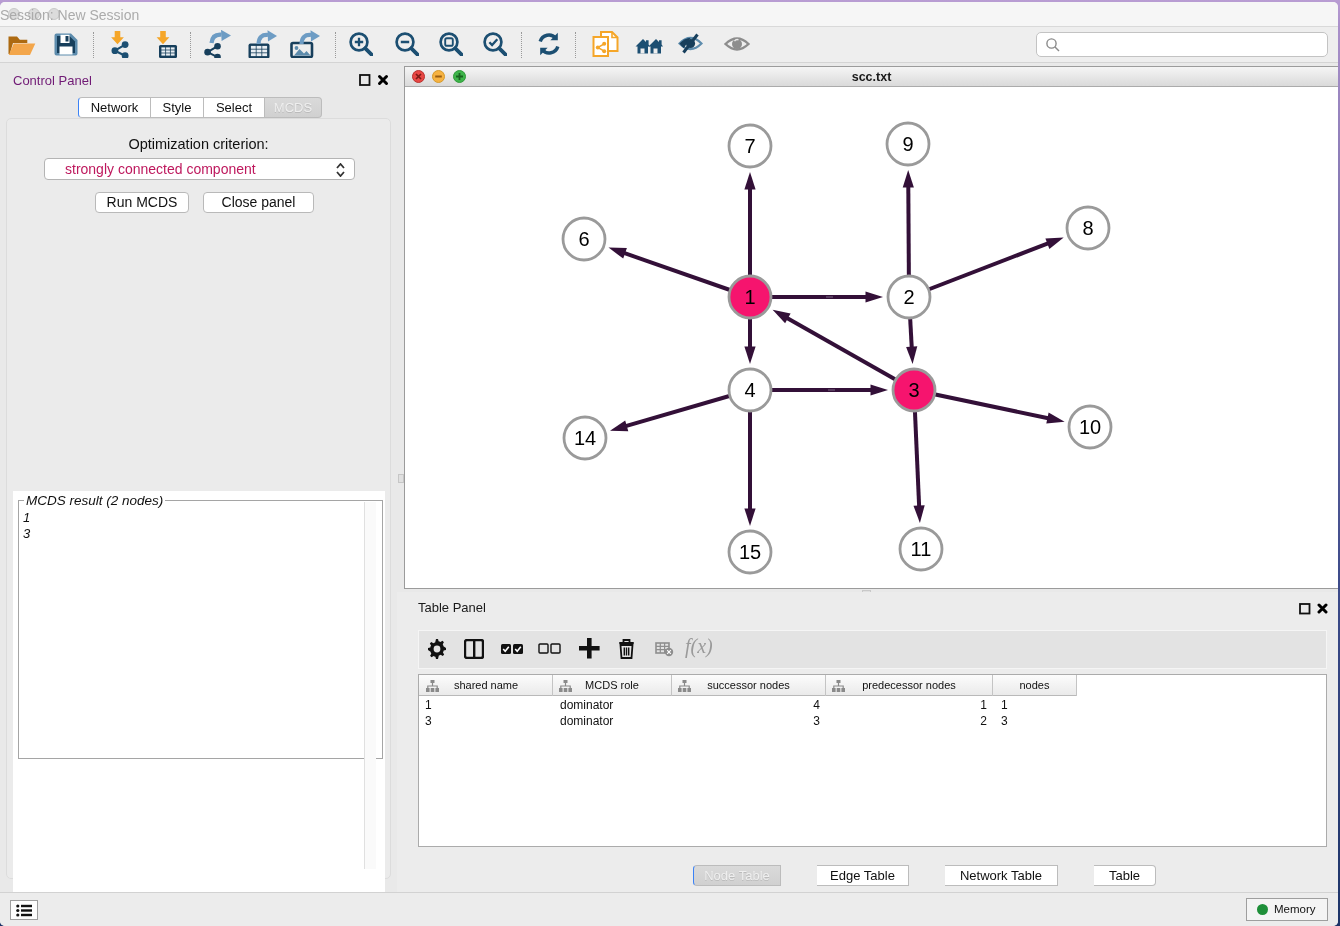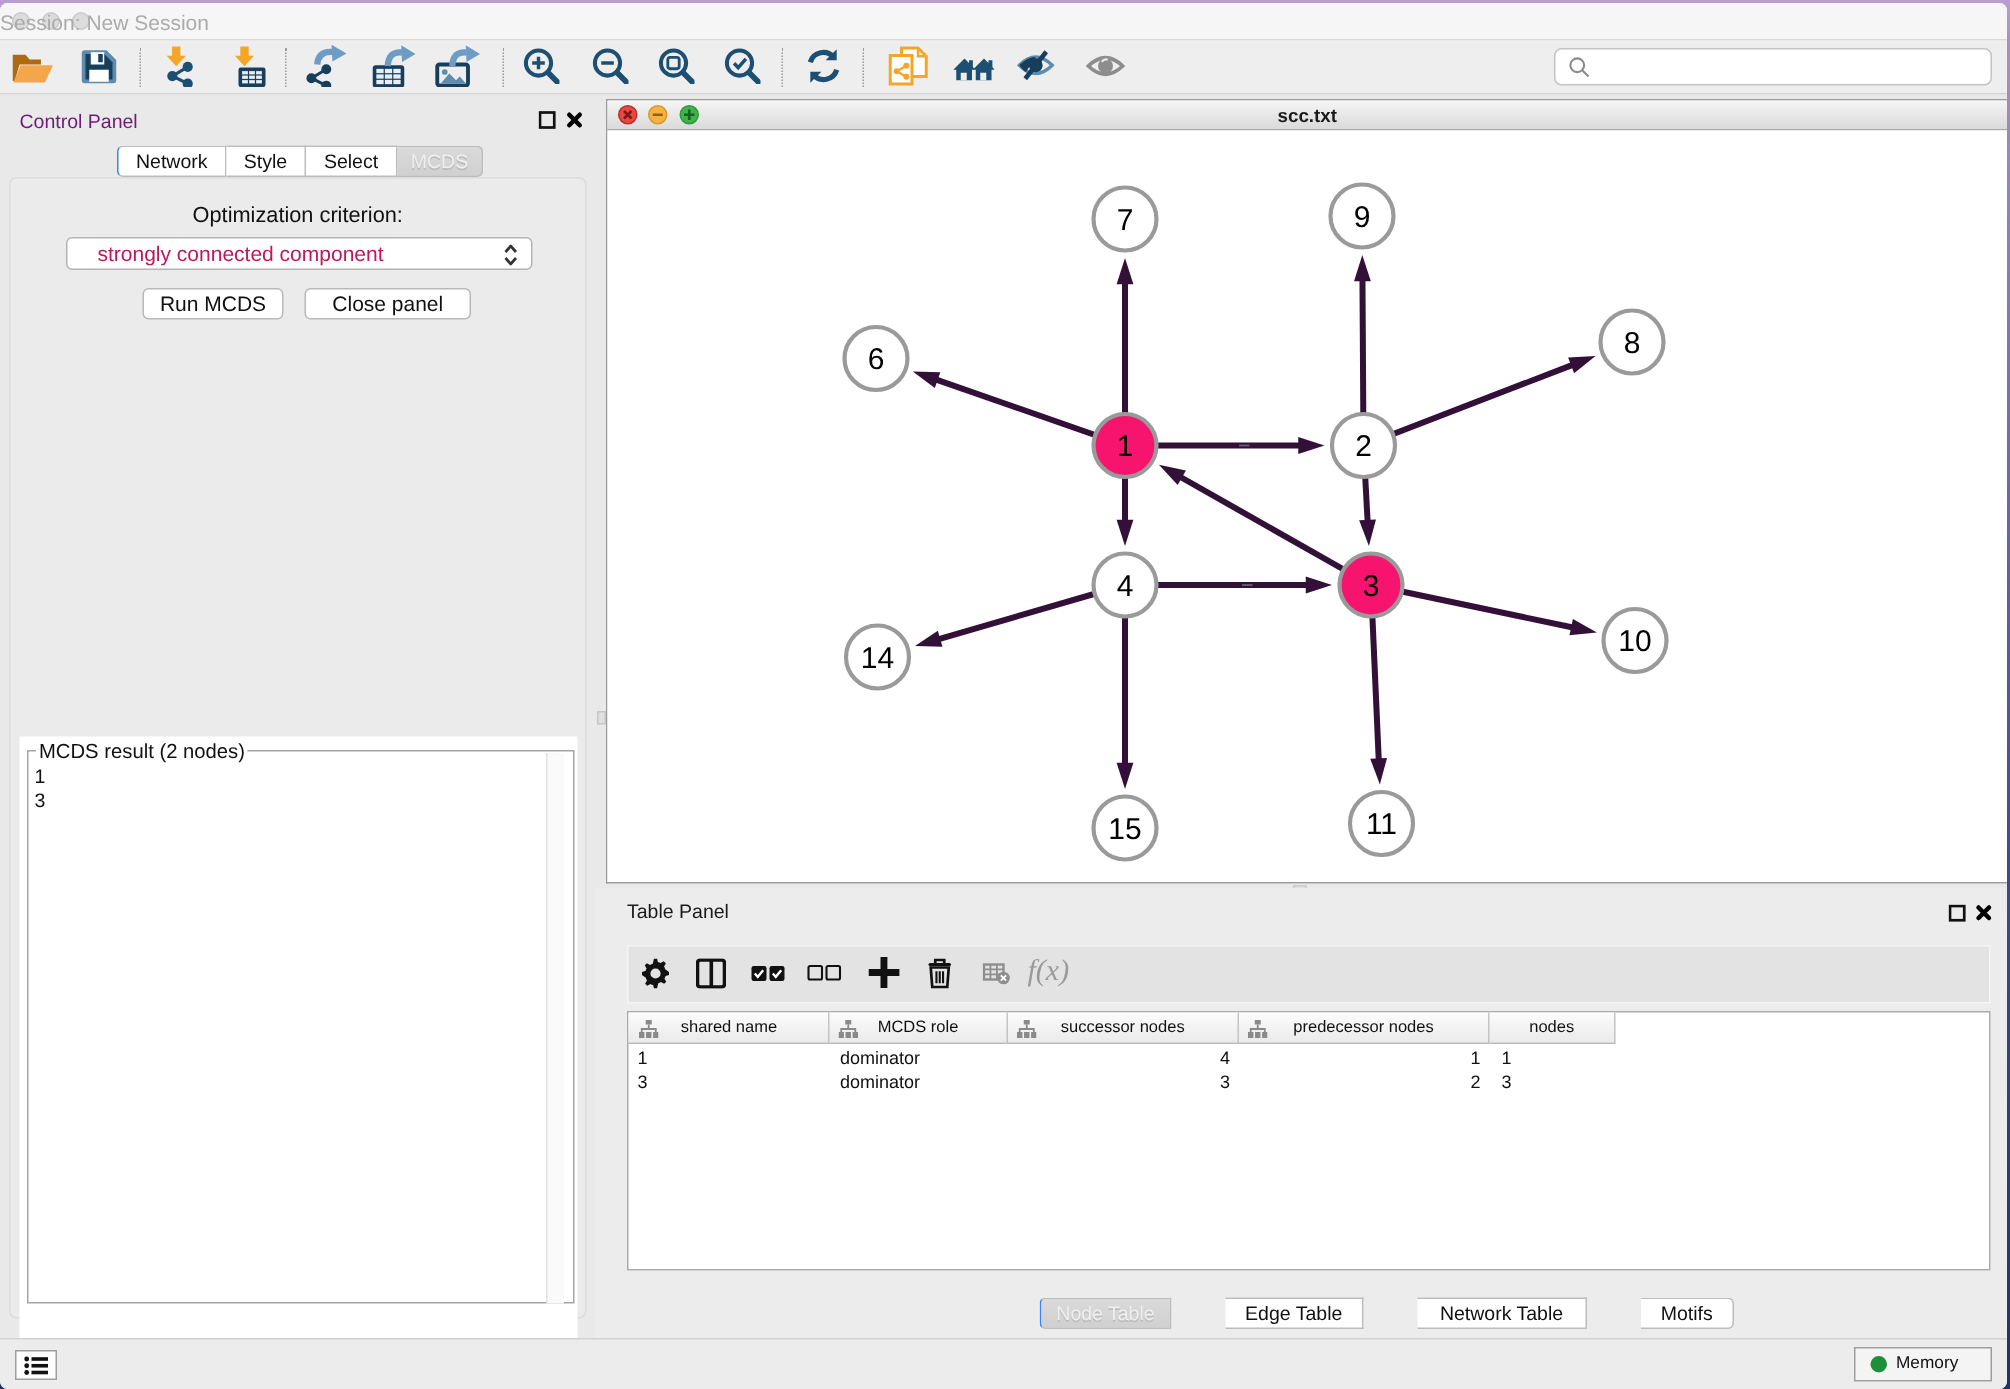--- a/index.html
+++ b/index.html
@@ -21,21 +21,21 @@
 .tabs { position:absolute; display:flex; }
 .tab { height:21px; background:#fff; border:1px solid #bcbcbc; border-left:none; font-size:13px; color:#111; text-align:center; line-height:20px; }
 .tab.first { border-left:1px solid #3b82f6; border-radius:4px 0 0 4px; }
 .tab.last { border-radius:0 4px 4px 0; }
 .tab.sel { background:linear-gradient(#dadada,#d0d0d0); color:#efefef; text-shadow:0 1px 0 #bbb; }
 #cp-pane { position:absolute; left:6px; top:55px; width:385px; height:761px; background:#ebebeb; border:1px solid #dcdcdc; border-radius:5px; }
 #opt-label { position:absolute; left:0; top:73px; width:397px; text-align:center; font-size:14.5px; color:#111; }
 #combo { position:absolute; left:44px; top:95px; width:311px; height:22px; background:#fff; border:1px solid #b4b4b4; border-radius:4px; font-size:14px; color:#be185d; line-height:20px; padding-left:20px; }
 .btn { position:absolute; height:21px; background:#fff; border:1px solid #b9b9b9; border-radius:4px; font-size:14px; color:#111; text-align:center; line-height:19px; }
 #results { position:absolute; left:13px; top:428px; width:372px; height:448px; background:#fff; }
-#fieldset { position:absolute; left:5px; top:9px; width:365px; height:369px; border:1px solid #a5a5a5; }
+#fieldset { position:absolute; left:5px; top:9px; width:365px; height:259px; border:1px solid #a5a5a5;font-style:italic; }
 #fs-label { position:absolute; left:5px; top:-8px; background:#fff; font-size:13.5px; color:#111; padding:0 2px; }
 #fs-text { position:absolute; left:4px; top:9px; font-size:13px; color:#111; line-height:16px; }
 #fs-scroll { position:absolute; right:6px; top:1px; width:12px; height:367px; background:#fafafa; border-left:1px solid #e0e0e0; }
 
 #desktop { position:absolute; left:397px; top:61px; width:941px; height:829px; background:#e9e9e9; }
 #frame { position:absolute; left:7px; top:3px; width:934px; height:523px; border:1px solid #9b9b9b; border-right:none; background:#fff; }
 #frame-tb { position:absolute; left:0; top:0; width:100%; height:20px; background:linear-gradient(#f5f5f5,#dadada); border-bottom:1px solid #ababab; }
 #frame-title { position:absolute; top:3px; width:100%; text-align:center; font-size:12.5px; font-weight:bold; color:#1a1a1a; }
 .fl { position:absolute; top:3px; width:13px; height:13px; border-radius:50%; }
 #canvas { position:absolute; left:0; top:20px; width:933px; height:501px; background:#fff; }
@@ -44,21 +44,21 @@
 #tp-title { position:absolute; left:21px; top:8px; font-size:13px; color:#1a1a1a; }
 #tp-toolbar { position:absolute; left:21px; top:38px; width:909px; height:39px; background:#e3e3e3; border:1px solid #f5f5f5; }
 #tbl { position:absolute; left:21px; top:82px; width:909px; height:173px; background:#fff; border:1px solid #ababab; }
 #tbl-head { position:absolute; left:0; top:0; width:658px; height:21px; background:linear-gradient(#fcfcfc,#eaeaea); border-bottom:1px solid #b9b9b9; }
 .th { position:absolute; top:0; height:21px; border-right:1px solid #c4c4c4; font-size:11px; color:#111; text-align:center; line-height:21px; }
 .td { position:absolute; font-size:12px; color:#111; line-height:15px; }
 .btabs { position:absolute; display:flex;gap:36px; }
 
 #statusbar { position:absolute; left:0; top:890px; width:1338px; height:34px; background:#ececec; border-top:1px solid #d2d2d2; }
 #list-btn { position:absolute; left:10px; top:7px; width:28px; height:20px; background:#fdfdfd; border:1px solid #9e9e9e; }
-#mem-btn { position:absolute; right:10px; top:5px; width:92px; height:23px; background:#f4f4f4; border:1px solid #9e9e9e; font-size:12px; color:#111; }
+#mem-btn { position:absolute; right:10px; top:5px; width:82px; height:23px; background:#f4f4f4; border:1px solid #9e9e9e; font-size:12px; color:#111; }
 </style>
 </head>
 <body>
 <div id="win">
   <div id="titlebar">
     <div class="tl" style="left:8px;"></div>
     <div class="tl" style="left:28px;"></div>
     <div class="tl" style="left:48px;"></div>
     <div id="title-text">Session: New Session</div>
   </div>
@@ -383,21 +383,21 @@
         <div class="td" style="left:6px;top:39px;">3</div>
         <div class="td" style="left:141px;top:39px;">dominator</div>
         <div class="td" style="left:341px;top:39px;width:60px;text-align:right;">3</div>
         <div class="td" style="left:508px;top:39px;width:60px;text-align:right;">2</div>
         <div class="td" style="left:582px;top:39px;">3</div>
     </div>
     <div class="btabs" style="left:296px; top:273px;">
       <div class="tab first sel" style="width:88px;">Node Table</div>
       <div class="tab" style="width:92px;">Edge Table</div>
       <div class="tab" style="width:113px;">Network Table</div>
-      <div class="tab last" style="width:62px;">Motifs</div>
+      <div class="tab last" style="width:62px;">Table</div>
     </div>
   </div>
   <div id="statusbar">
     <div id="list-btn">
         <svg width="16" height="13" viewBox="0 0 16 13" style="position:absolute;left:5px;top:3px;">
           <circle cx="1.8" cy="2" r="1.6" fill="#111"></circle>
           <circle cx="1.8" cy="6.5" r="1.6" fill="#111"></circle>
           <circle cx="1.8" cy="11" r="1.6" fill="#111"></circle>
           <rect x="5" y="0.8" width="11" height="2.4" fill="#111"></rect>
           <rect x="5" y="5.3" width="11" height="2.4" fill="#111"></rect>

